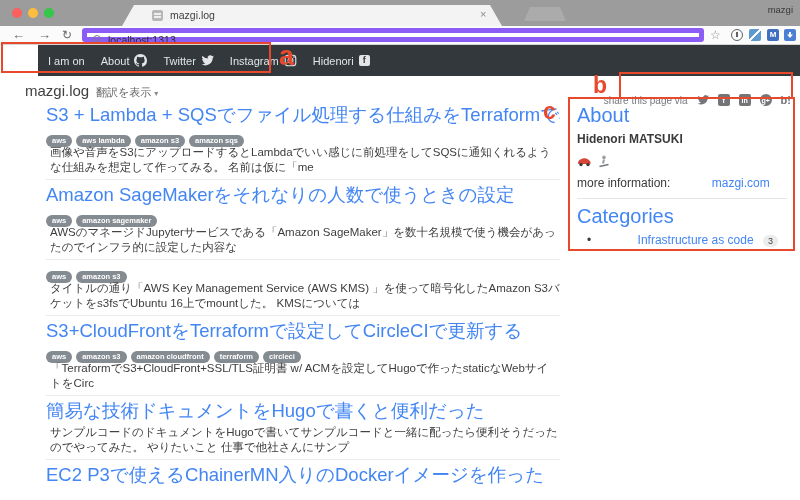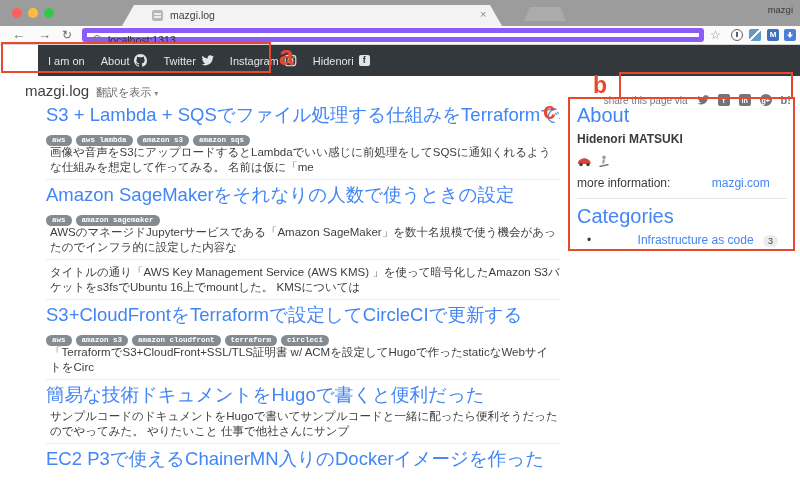--- a/index.html
+++ b/index.html
@@ -69,21 +69,21 @@
   .share-sq { background:#737578; border-radius:2px; color:#fff; font-weight:bold; font-size:7px; }
   .share-ci { background:#737578; border-radius:50%; color:#fff; font-weight:bold; font-size:7px; }
   .share-txt { color:#737578; font-weight:bold; font-size:11px; width:auto; }
 
   
   .posts { position:absolute; left:46px; top:60px; width:514px; }
   .post { padding-bottom:4px; margin-bottom:5px; border-bottom:1px solid #ececec; }
   .post:last-child { border-bottom:none; }
   .post-title { font-size:18.5px; line-height:20px; font-weight:500; color:#4285f4; margin:0 0 4px 0;
                 white-space:nowrap; overflow:hidden; cursor:pointer; }
-  .tagrow { height:12px; margin-bottom:4px;font-family:Liberation Mono, monospace; }
+  .tagrow { height:12px; margin-bottom:4px; }
   .tag { display:inline-block; background:#848b91; color:#fff; font-size:7.5px; font-weight:bold;
          padding:1px 6px 2px; border-radius:7px; margin-right:4px; cursor:pointer; }
   .excerpt { font-size:11.5px; line-height:15px; color:#3d3d3d; max-height:30px; overflow:hidden;
              padding-left:4px; }
 
   
   .sidebar { position:absolute; left:577px; top:59px; width:210px; }
   .sb-h { font-size:20px; line-height:22px; font-weight:400; color:#4285f4; margin-bottom:6px; }
   .sb-name { font-size:12px; font-weight:bold; color:#3a3a3a; line-height:14px; margin-bottom:8px; }
   .sb-emoji { height:14px; margin-bottom:8px; display:flex; gap:6px; align-items:center; }
@@ -202,20 +202,23 @@
 
       <div class="post">
         <h2 class="post-title">Amazon SageMakerをそれなりの人数で使うときの設定</h2>
         <div class="tagrow">
           <span class="tag">aws</span><span class="tag">amazon sagemaker</span>
         </div>
         <p class="excerpt">AWSのマネージドJupyterサービスである「Amazon SageMaker」を数十名規模で使う機会があったのでインフラ的に設定した内容な</p>
       </div>
 
       <div class="post">
+        <div class="tagrow">
+          <span class="tag">aws</span><span class="tag">amazon s3</span>
+        </div>
         <p class="excerpt">タイトルの通り「AWS Key Management Service (AWS KMS) 」を使って暗号化したAmazon S3バケットをs3fsでUbuntu 16上でmountした。 KMSについては</p>
       </div>
 
       <div class="post">
         <h2 class="post-title">S3+CloudFrontをTerraformで設定してCircleCIで更新する</h2>
         <div class="tagrow">
           <span class="tag">aws</span><span class="tag">amazon s3</span><span class="tag">amazon cloudfront</span><span class="tag">terraform</span><span class="tag">circleci</span>
         </div>
         <p class="excerpt">「TerraformでS3+CloudFront+SSL/TLS証明書 w/ ACMを設定してHugoで作ったstaticなWebサイトをCirc</p>
       </div>

